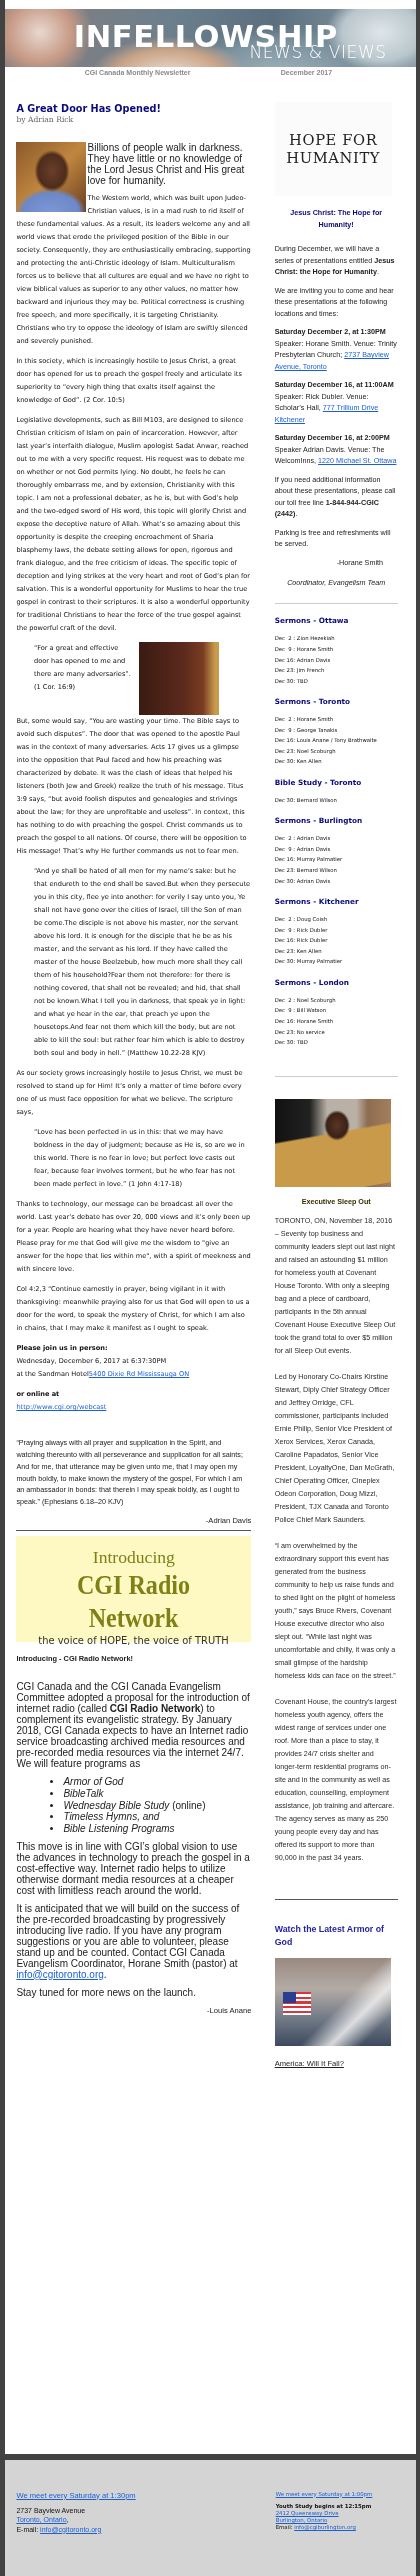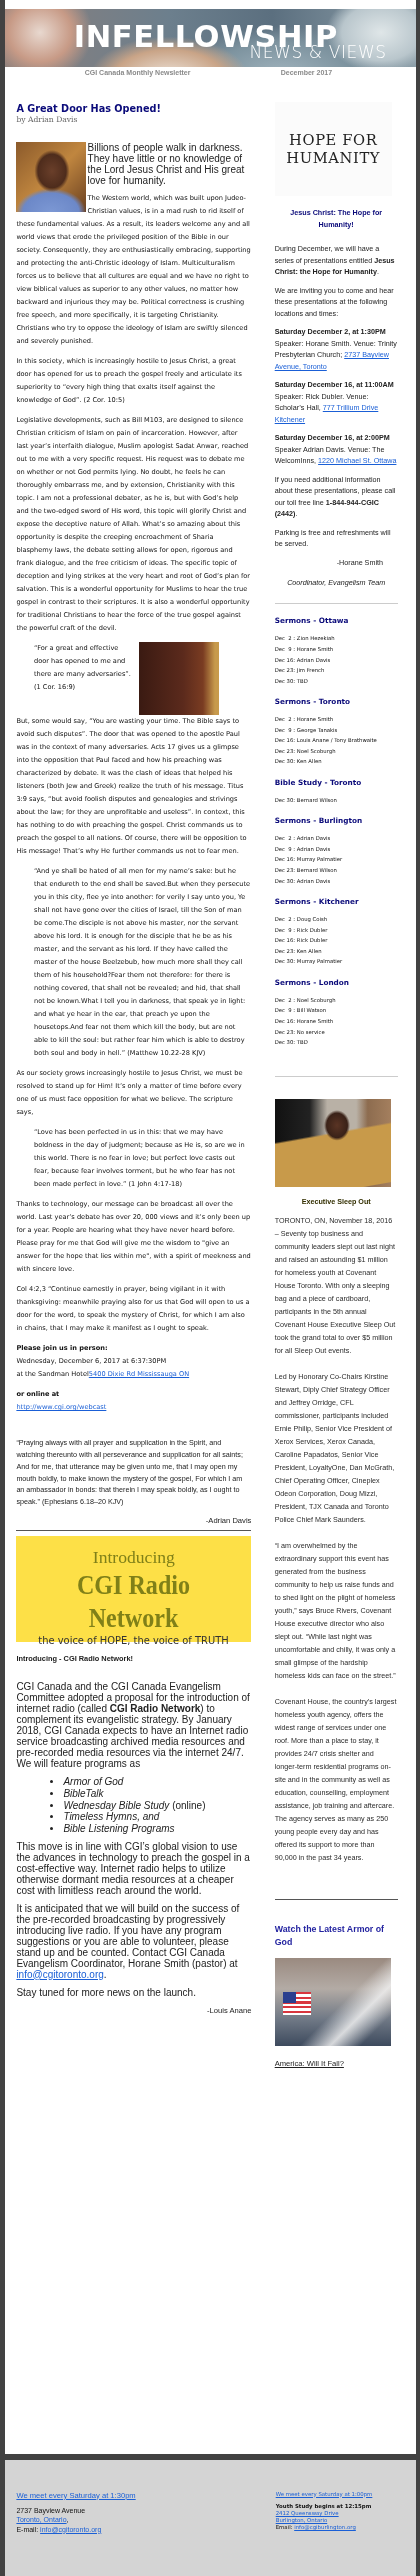--- a/index.html
+++ b/index.html
@@ -27,21 +27,21 @@
   p{margin:0 0 7px 0;}
   .portrait{float:left;width:70px;height:70px;margin-right:1.2px;background:
      radial-gradient(ellipse 17.6px 21px at 36px 29px,#6a3f2a 0%,#4e2c1c 80%,transparent 100%),
      radial-gradient(ellipse 35px 23.5px at 35px 70px,#7c98d4 0%,#6c88c8 80%,transparent 100%),
      linear-gradient(135deg,#8b5a2b,#c0863f 50%,#6a4021);}
   .quote{padding-left:17.6px;}
   .doorimg{float:right;width:80px;height:73px;margin:0 32px 0 5.9px;background:linear-gradient(90deg,#3a1a12,#5b2a1c 55%,#7a3c22 80%,#c79a4c 95%);}
   .sig{text-align:right;}
   hr.dark{border:0;border-top:0.6px solid #555;margin:4.7px 0 4.7px 0;}
   hr.light{border:0;border-top:0.6px solid #ccc;margin:0;}
-  .radio-banner{background:#fde047;height:106px;text-align:center;font-family:"Liberation Serif",serif;color:#808018;}
+  .radio-banner{background:#fef9c3;height:106px;text-align:center;font-family:"Liberation Serif",serif;color:#808018;}
   .radio-banner .a{font-size:17.6px;padding-top:10.6px;line-height:21px;}
   .radio-banner .b{font-size:28px;font-weight:bold;line-height:33px;transform:scaleX(.86);}
   .radio-banner .c{font-family:"DejaVu Sans",sans-serif;font-size:11px;color:#333;line-height:14px;transform:scaleX(.9);}
   ul.prog{margin:0 0 5.9px 0;padding-left:47px;font-style:italic;}
   ul.prog li{line-height:11.7px;}
   a{color:#1a5fd6;text-decoration:underline;}
   .hope-img{width:112px;height:94px;margin:22px 0 0 11.7px;background:#fbfbfb;text-align:center;font-family:"DejaVu Serif",serif;font-size:14.7px;line-height:18px;color:#222;padding-top:29px;box-sizing:border-box;letter-spacing:0.6px;}
   .hope-h{font-weight:bold;color:#0b0b7a;text-align:center;font-size:7.4px;line-height:11px;margin:11.7px 0 13px 0;}
   .side .ar{font-size:7.2px;line-height:11.5px;}
   .coord{text-align:center;font-style:italic;font-size:6.5px;}
@@ -73,21 +73,21 @@
   </div>
   <div class="subhead">
     <span class="l">CGI Canada Monthly Newsletter</span>
     <span class="r">December 2017</span>
   </div>
 
   <div class="cols">
 
     <div class="main" style="top:23.5px;">
       <h1 class="title">A Great Door Has Opened!</h1>
-      <div class="byline">by Adrian Davis</div>
+      <div class="byline">by Adrian Rick</div>
       <div style="height:17.6px"></div>
       <div class="portrait"></div>
       <p class="ar">Billions of people walk in darkness. They have little or no knowledge of the Lord Jesus Christ and His great love for humanity.</p>
       <p class="tr" style="margin-top:-1.2px;">The Western world, which was built upon Judeo-Christian values, is in a mad rush to rid itself of these fundamental values. As a result, its leaders welcome any and all world views that erode the privileged position of the Bible in our society. Consequently, they are enthusiastically embracing, supporting and protecting the anti-Christic ideology of Islam. Multiculturalism forces us to believe that all cultures are equal and we have no right to view biblical values as superior to any other values, no matter how backward and injurious they may be. Political correctness is crushing free speech, and more specifically, it is targeting Christianity. Christians who try to oppose the ideology of Islam are swiftly silenced and severely punished.</p>
       <p class="tr">In this society, which is increasingly hostile to Jesus Christ, a great door has opened for us to preach the gospel freely and articulate its superiority to “every high thing that exalts itself against the knowledge of God”. (2 Cor. 10:5)</p>
       <p class="tr">Legislative developments, such as Bill M103, are designed to silence Christian criticism of Islam on pain of incarceration. However, after last year’s interfaith dialogue, Muslim apologist Sadat Anwar, reached out to me with a very specific request. His request was to debate me on whether or not God permits lying. No doubt, he feels he can thoroughly embarrass me, and by extension, Christianity with this topic. I am not a professional debater, as he is, but with God’s help and the two-edged sword of His word, this topic will glorify Christ and expose the deceptive nature of Allah. What’s so amazing about this opportunity is despite the creeping encroachment of Sharia blasphemy laws, the debate setting allows for open, rigorous and frank dialogue, and the free criticism of ideas. The specific topic of deception and lying strikes at the very heart and root of God’s plan for salvation. This is a wonderful opportunity for Muslims to hear the true gospel in contrast to their scriptures. It is also a wonderful opportunity for traditional Christians to hear the force of the true gospel against the powerful craft of the devil.</p>
       <div style="overflow:hidden;">
         <div class="doorimg"></div>
         <p class="tr quote">“For a great and effective door has opened to me and there are many adversaries”. (1 Cor. 16:9)</p>
       </div>

